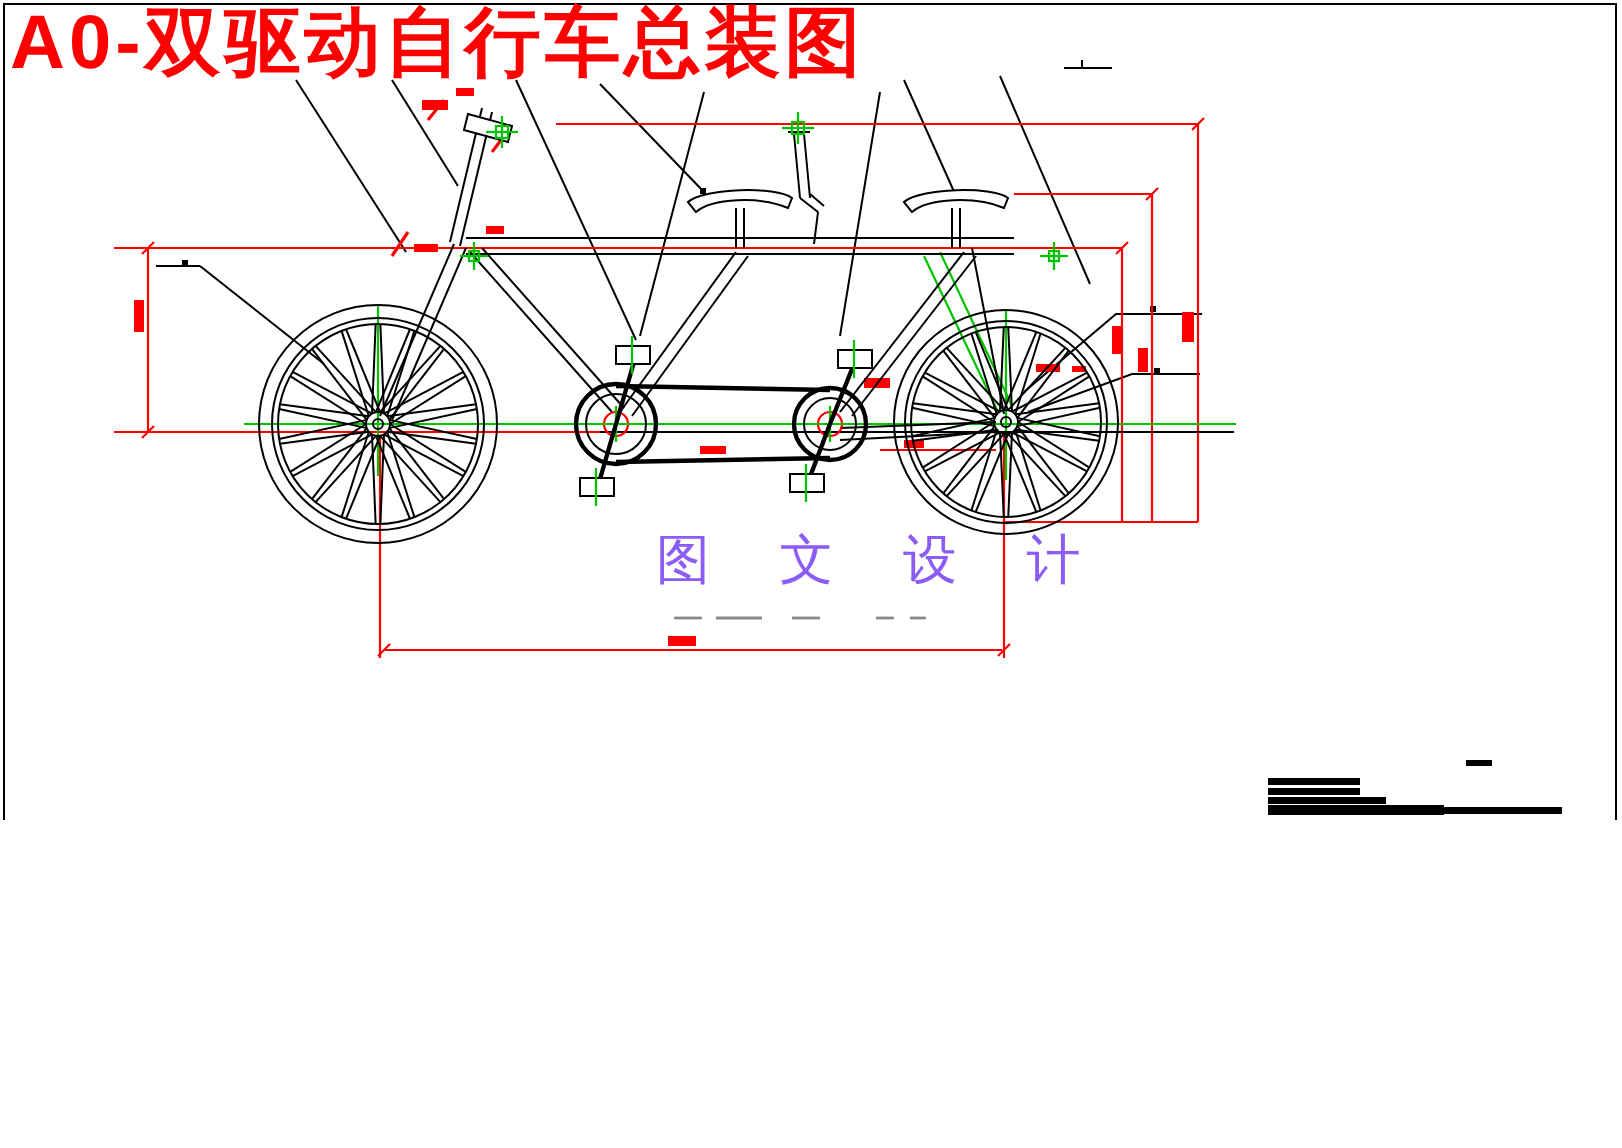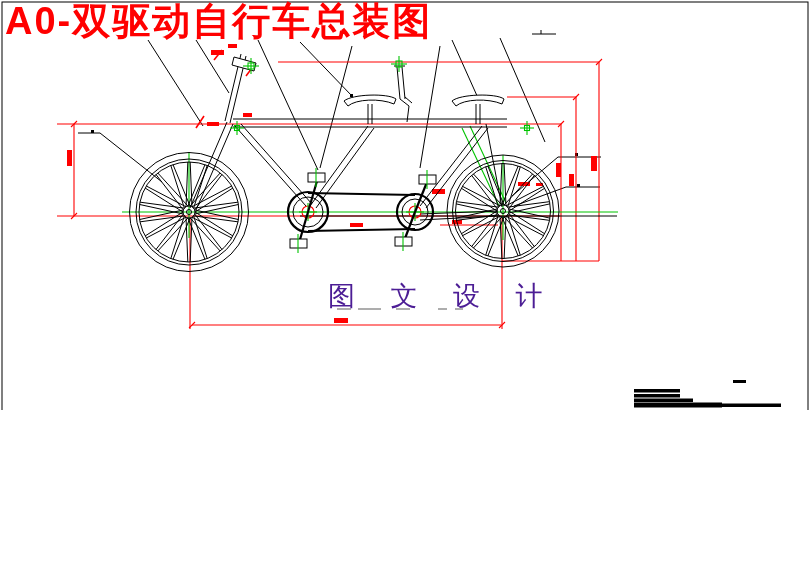--- a/index.html
+++ b/index.html
@@ -10,23 +10,23 @@
   .k2{stroke:#000;fill:none;stroke-width:2.2;}
   .r{stroke:#ff0000;fill:none;stroke-width:1.1;}
   .g{stroke:#00c300;fill:none;stroke-width:1.1;}
   .rf{fill:#ff0000;stroke:none;}
   .kf{fill:#000;stroke:none;}
   .wf{fill:#fff;stroke:#000;stroke-width:1;}
   .gray{stroke:#8a8a8a;fill:none;stroke-width:1.4;}
   #title{position:absolute;left:5px;top:-4px;font-size:38px;font-weight:bold;
          color:#ff0000;letter-spacing:2px;white-space:nowrap;z-index:5;
          font-family:"Liberation Sans", sans-serif;}
-  #watermark{position:absolute;left:328px;top:278px;font-size:27px;color:#4c1d95;
+  #watermark{position:absolute;left:328px;top:262px;font-size:27px;color:#8b5cf6;
          letter-spacing:14px;white-space:nowrap;z-index:4;
-         font-family:Liberation Sans, sans-serif;}
+         font-family:Liberation Serif, serif;}
 </style>
 </head>
 <body>
 
 <div id="page">
 
   <div id="title">A0-双驱动自行车总装图</div>
   <div id="watermark">图 文 设 计</div>
 
   <svg width="811" height="574" viewBox="0 0 811 574">

